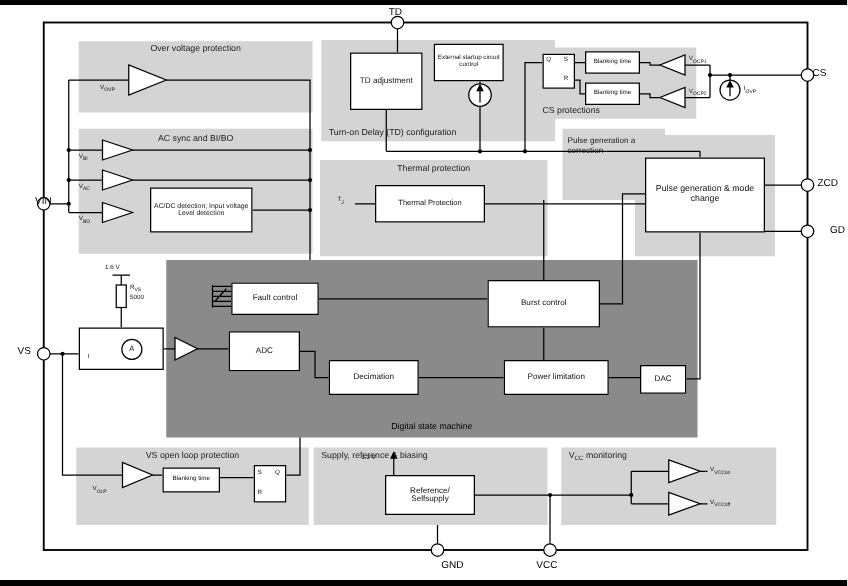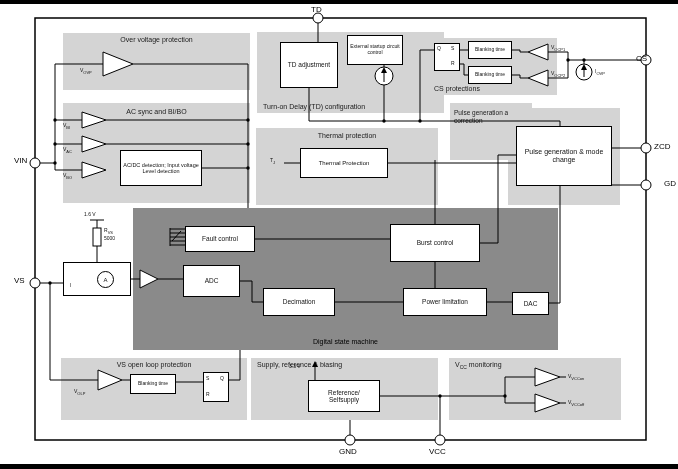--- a/index.html
+++ b/index.html
@@ -189,20 +189,20 @@
   <span class="sig" style="left:74px;top:388px"><span>V</span><sub>OLP</sub></span>
   <span class="sig" style="left:568px;top:373px"><span>V</span><sub>VCCon</sub></span>
   <span class="sig" style="left:568px;top:399px"><span>V</span><sub>VCCoff</sub></span>
   <span class="sig" style="left:104px;top:227px"><span>R</span><sub>VS</sub></span>
   <span class="tiny" style="left:104px;top:235px">5000</span>
   <span class="tiny" style="left:84px;top:211px">1.6 V</span>
   <span class="tiny" style="left:289px;top:363px">3.3 V</span>
   <span class="tiny" style="left:70px;top:282px">I</span>
 
   <span class="pinlab" style="left:311px;top:5px">TD</span>
-  <span class="pinlab" style="left:636px;top:54px">CS</span>
+  <span class="pinlab" style="left:650px;top:54px">CS</span>
   <span class="pinlab" style="left:654px;top:142px">ZCD</span>
   <span class="pinlab" style="left:664px;top:179px">GD</span>
-  <span class="pinlab" style="left:14px;top:156px">VIN</span>
+  <span class="pinlab" style="left:28px;top:156px">VIN</span>
   <span class="pinlab" style="left:14px;top:276px">VS</span>
-  <span class="pinlab" style="left:339px;top:447px">GND</span>
+  <span class="pinlab" style="left:353px;top:447px">GND</span>
   <span class="pinlab" style="left:429px;top:447px">VCC</span>
 </div>
 
 </body></html>

